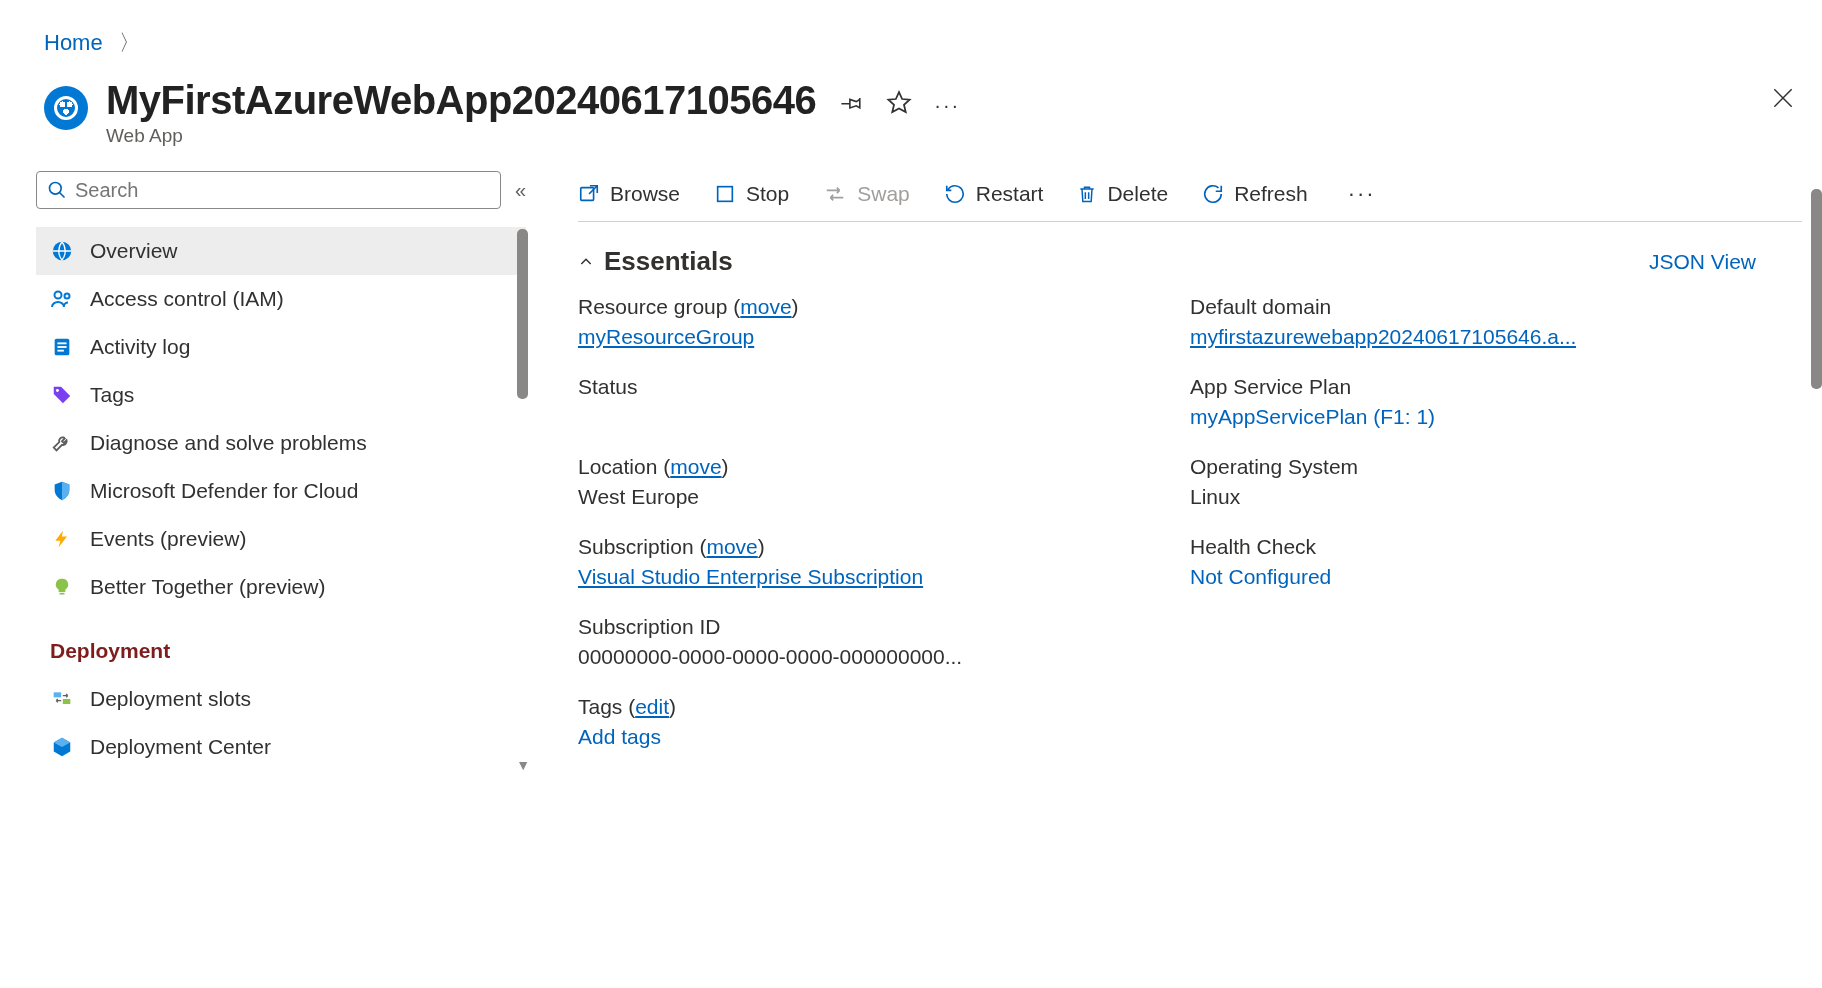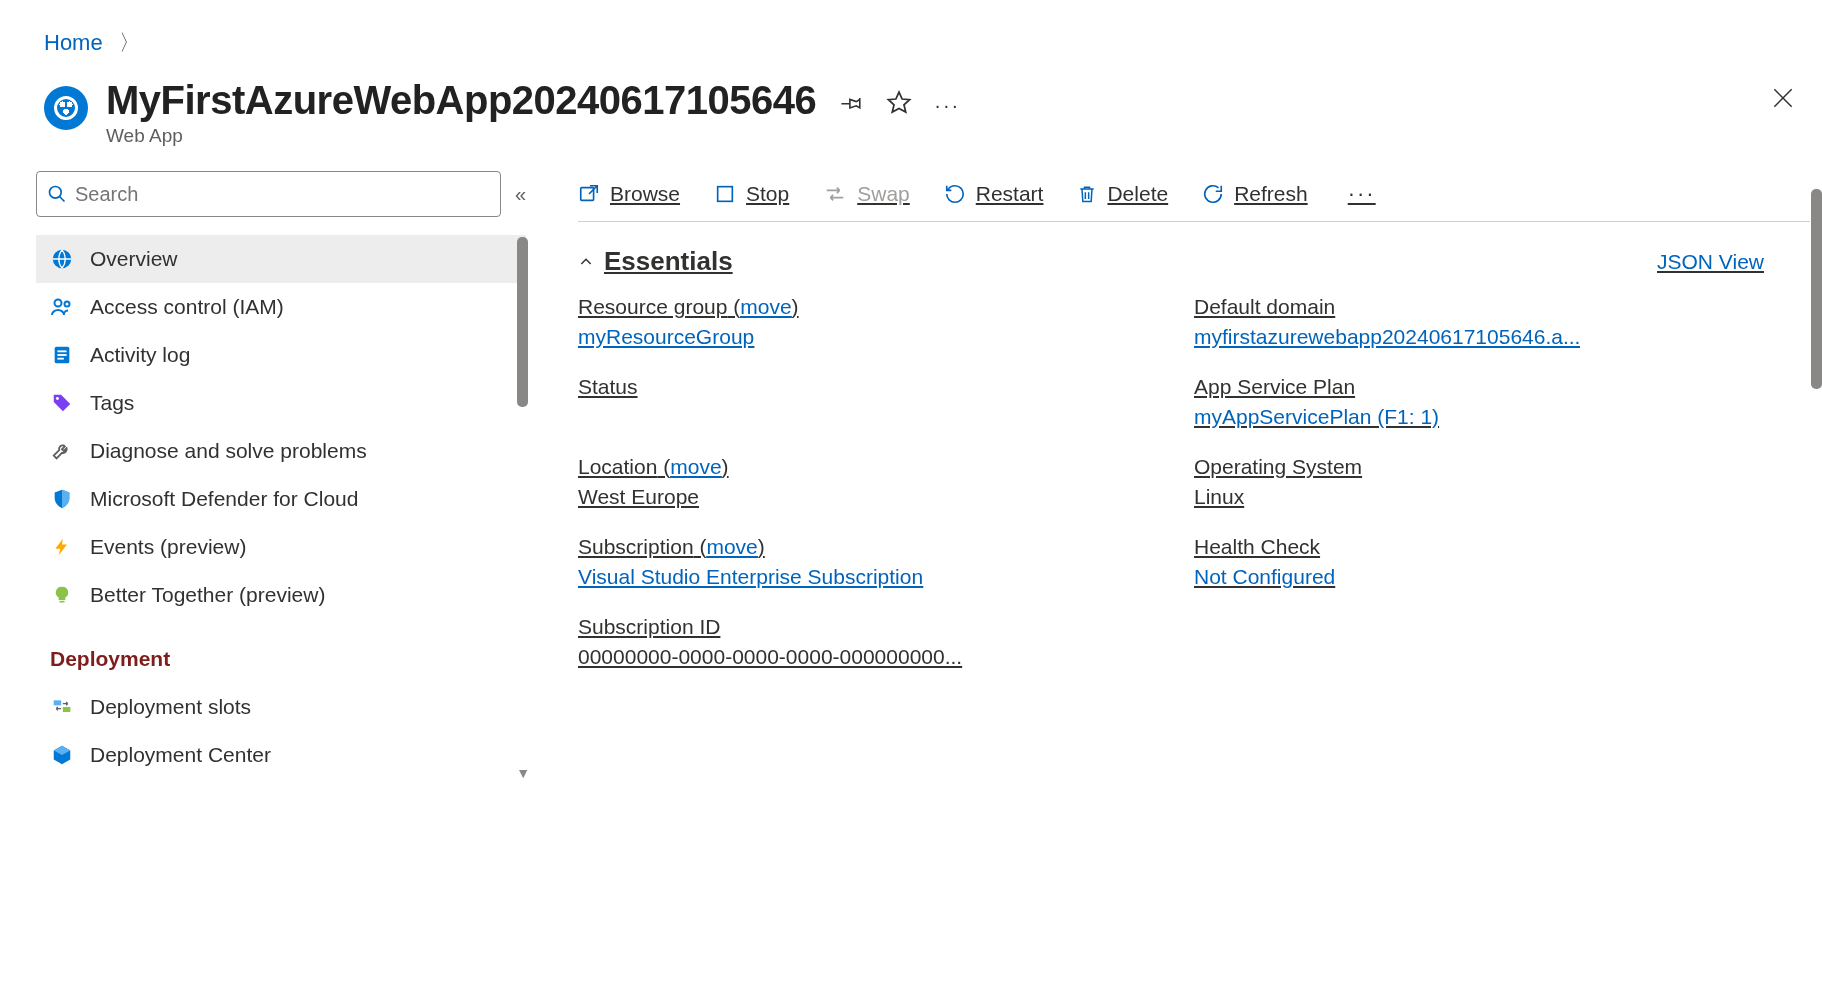--- a/index.html
+++ b/index.html
@@ -42,21 +42,21 @@
   .header-actions .icon-btn { color:#323130; cursor:pointer; }
   .spacer { flex:1; }
   .close-x { font-size: 30px; color: #323130; cursor:pointer; margin-top: 6px; margin-right: 10px;}
 
   .body { display:flex; height: calc(100% - 180px); }
 
   
   .sidebar { width: 530px; padding-left: 36px; padding-right: 4px; position: relative;}
   .search-row { display:flex; align-items:center; gap:14px; margin-bottom: 18px;}
   .search-box {
-    flex:1; height: 46px; border:1px solid #8a8886; border-radius:4px;
+    flex:1; height: 38px; border:1px solid #8a8886; border-radius:4px;
     display:flex; align-items:center; padding: 0 10px; gap:8px;
     font-size: 20px; color:#605e5c;
   }
   .search-box input { border:none; outline:none; font-size:20px; flex:1; background:transparent; }
   .collapse-caret { color:#605e5c; font-size:20px; cursor:pointer; }
 
   .nav-list { position:relative; }
   .nav-scroll-thumb {
     position:absolute; right:-2px; top:2px; width:11px; height:170px;
     background:#8a8886; border-radius:5px;
@@ -67,21 +67,21 @@
   .nav-item {
     display:flex; align-items:center; gap:16px;
     padding: 12px 14px; font-size:21px; color:#323130;
     cursor:pointer; border-radius:0;
   }
   .nav-item.active { background:#ededed; }
   .nav-item .nicon { width:24px; height:24px; display:inline-flex; align-items:center; justify-content:center; flex-shrink:0;}
   .section-head { font-size:21px; font-weight:600; color:#7f1d1d; padding: 28px 14px 12px; }
 
   
-  .main { flex:1; padding: 0 12px 0 48px; position:relative;text-decoration:underline; }
+  .main { flex:1; padding: 0 20px 0 48px; position:relative; }
   .cmdbar {
     display:flex; align-items:center; gap:34px;
     padding: 10px 0 14px; border-bottom:1px solid #d2d0ce; font-size:21px;
     color:#323130;
   }
   .cmd { display:flex; align-items:center; gap:10px; cursor:pointer; }
   .cmd.disabled { color:#a19f9d; cursor:default; }
   .cmd .cicon { color:#0064BC; display:inline-flex; }
   .cmd.disabled .cicon { color:#a19f9d; }
   .cmdbar .more { font-size:22px; color:#323130; letter-spacing:2px; cursor:pointer; padding-left:6px;}
@@ -395,16 +395,25 @@
       </div>
 
       <div class="ess-row">
         <div class="ess-cell">
           <div class="ess-label">Subscription ID</div>
           <div class="ess-value">00000000-0000-0000-0000-000000000...</div>
         </div>
         <div class="ess-cell right"></div>
       </div>
 
+      <div class="ess-row" style="padding-bottom:6px;">
+        <div class="ess-cell">
+          <div class="ess-label">
+            <span>Tags</span>
+            (<span class="move-link">edit</span>)
+          </div>
+          <div class="ess-value link">Add tags</div>
+        </div>
+      </div>
 
     </div>
   </div>
 </div>
 
 </body></html>

